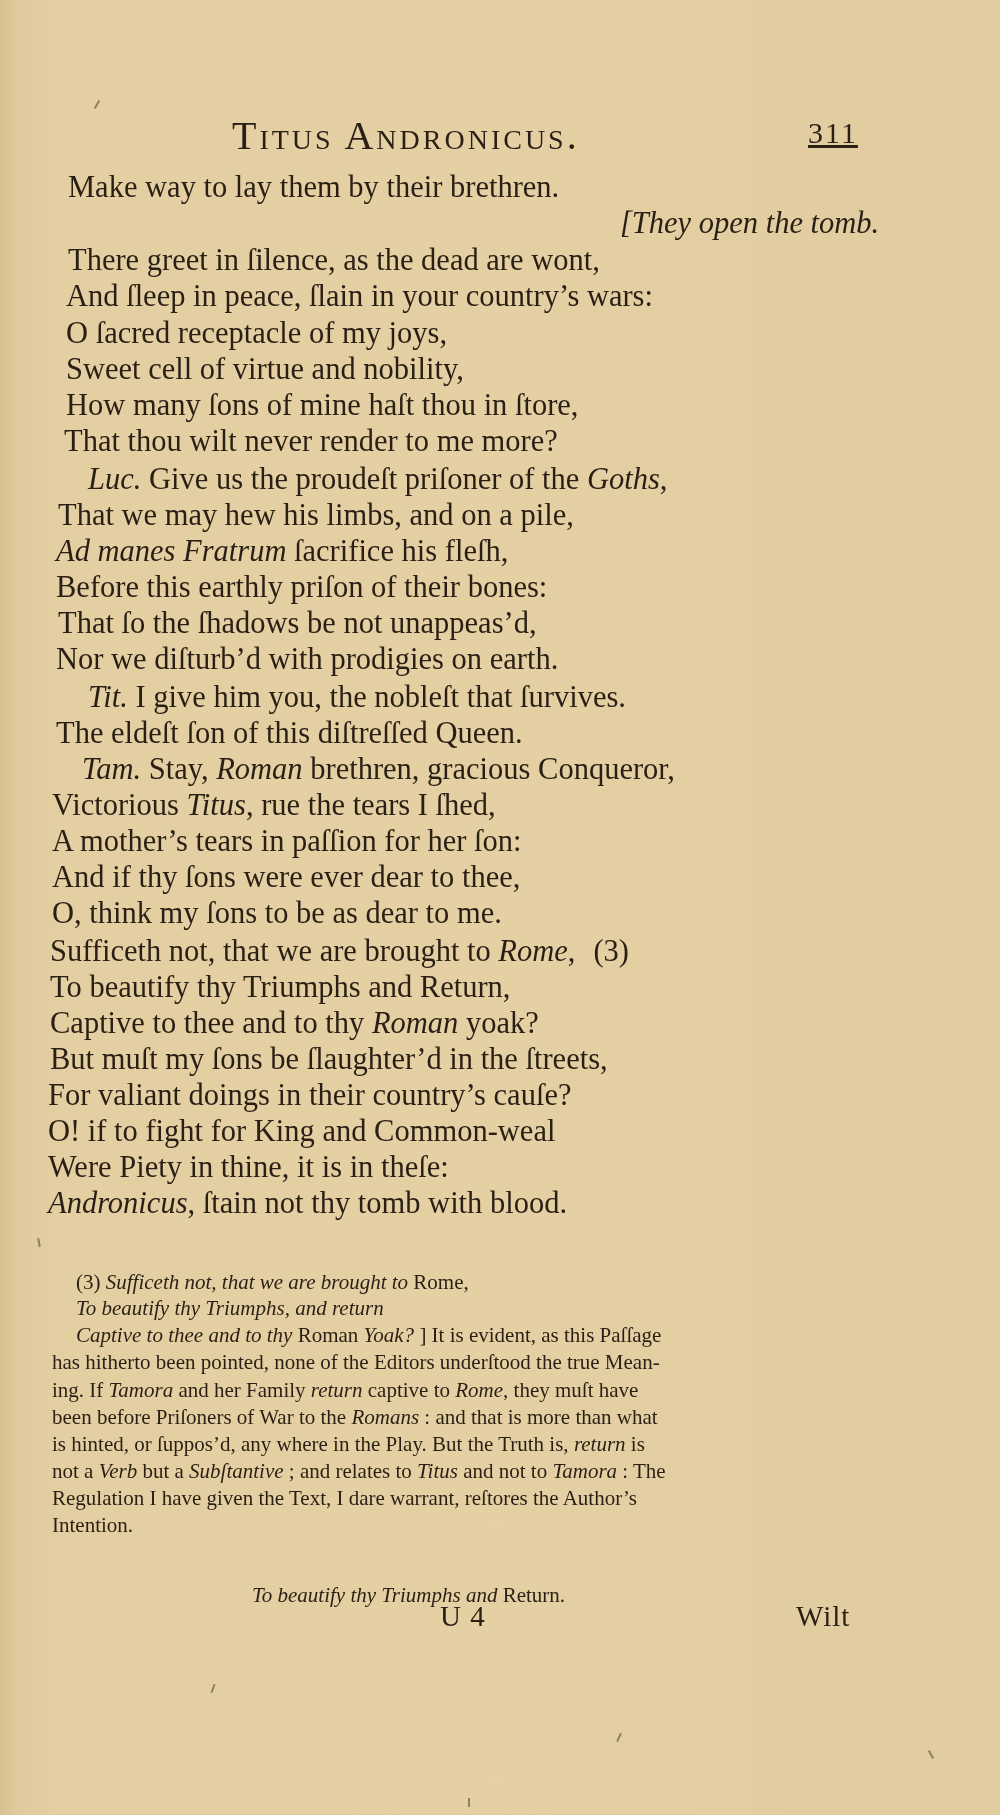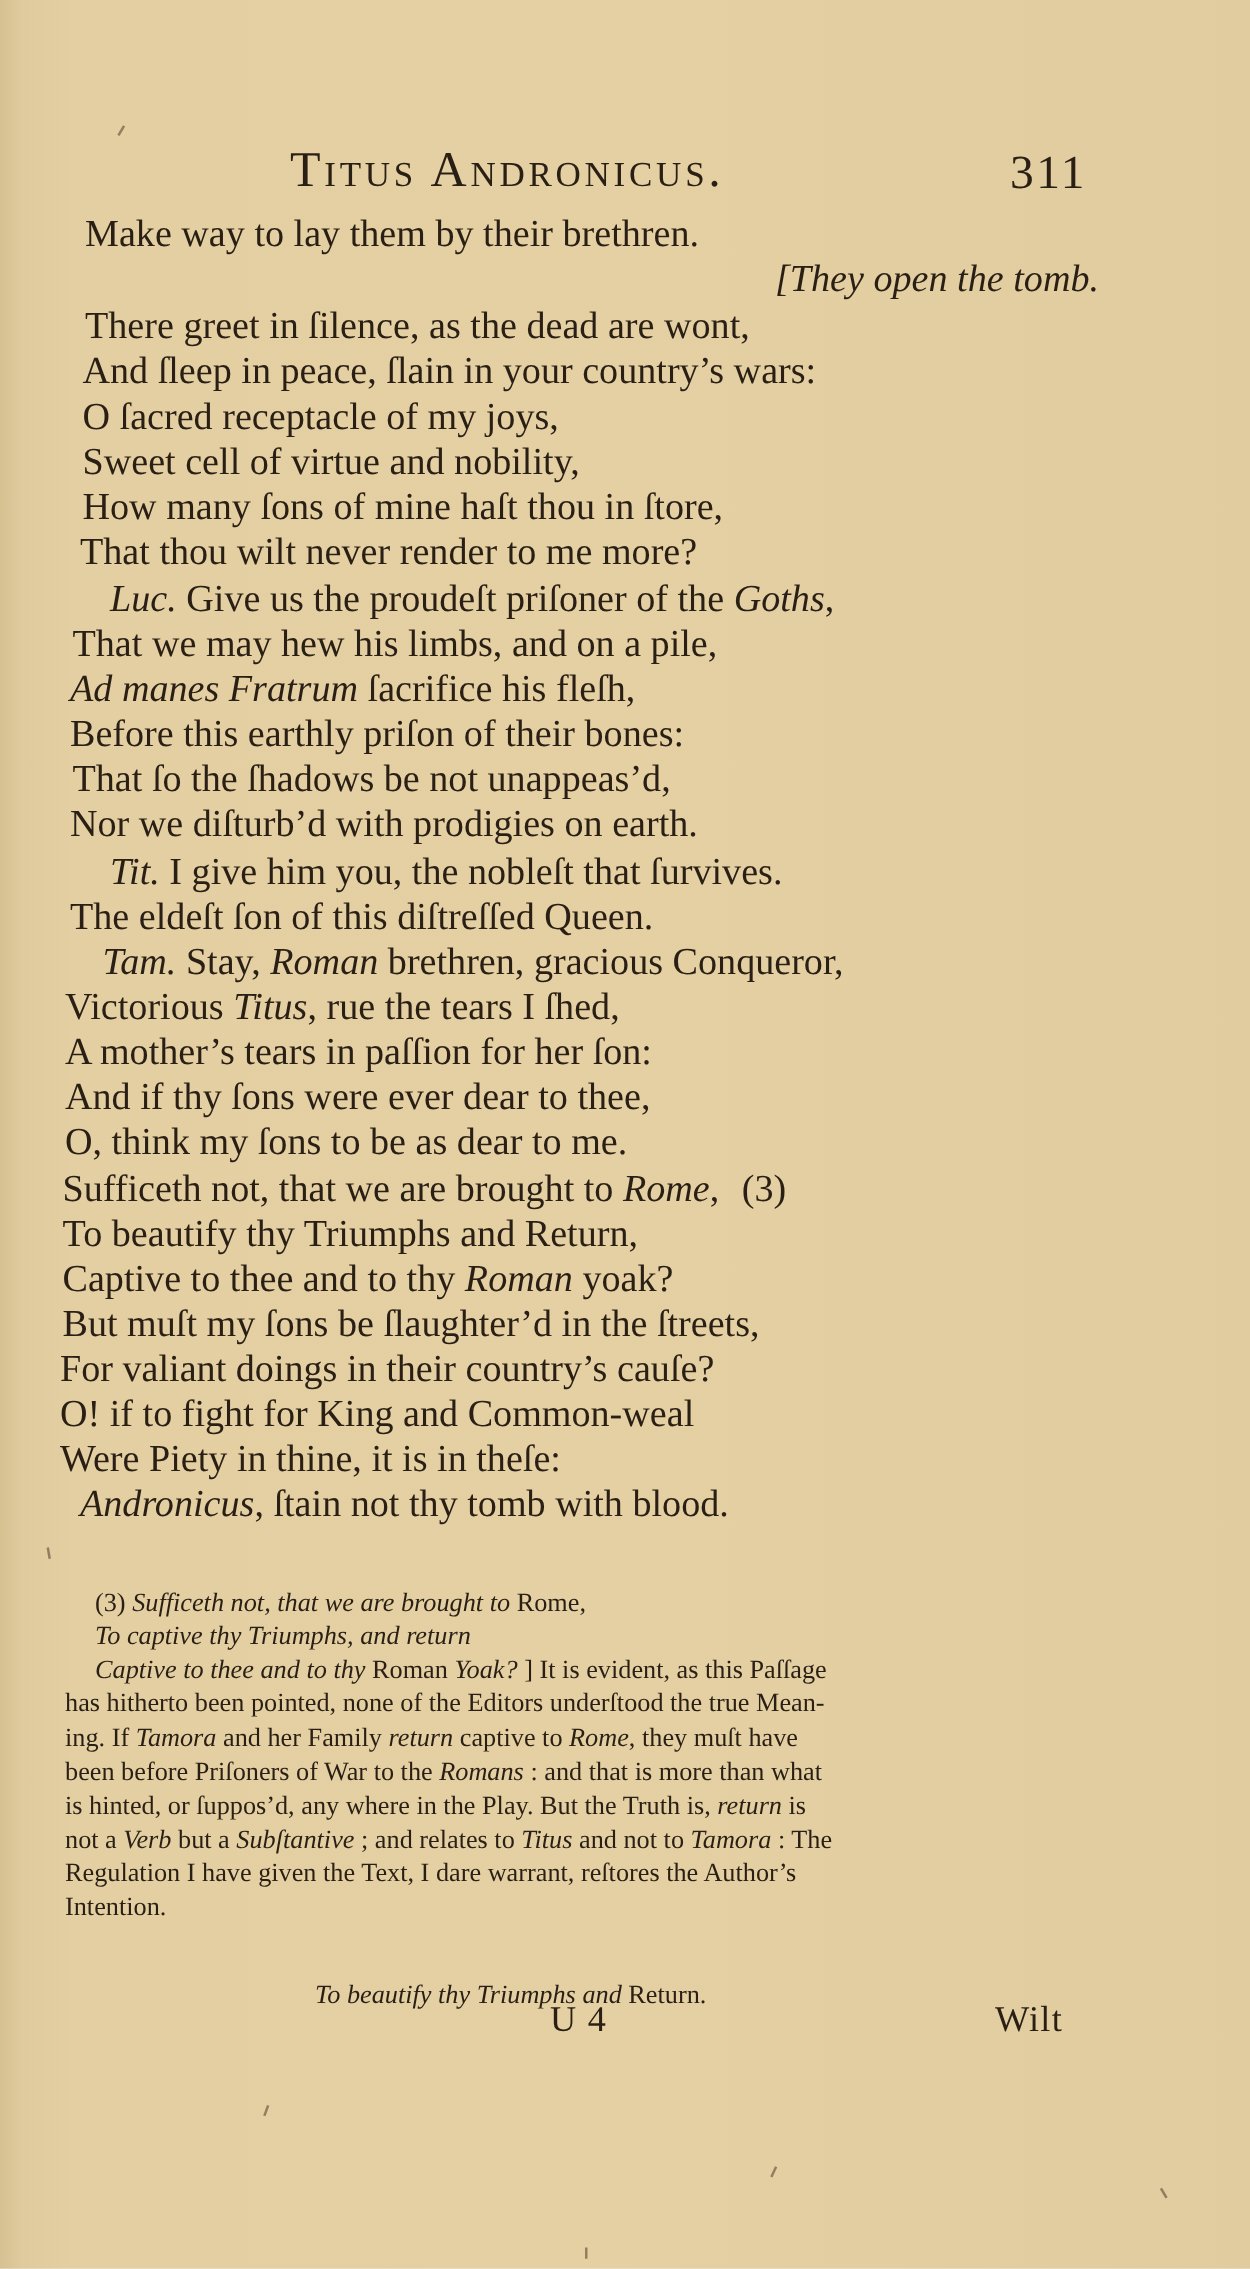--- a/index.html
+++ b/index.html
@@ -12,21 +12,21 @@
   }
   .page { position: absolute; left: 0; top: 0; width: 1000px; height: 1593px; }
   .header {
     position: absolute; top: 112px; left: 0; width: 1000px; height: 50px;
   }
   .running-title {
     position: absolute; left: 232px; top: 0;
     font-size: 40px; letter-spacing: 3px; font-variant: small-caps;
   }
   .page-number {
-    position: absolute; left: 808px; top: 4px; font-size: 38px; letter-spacing: 2px;
+    position: absolute; left: 808px; top: 4px; font-size: 30px; letter-spacing: 2px; text-decoration: underline;
   }
   .verse { position: absolute; left: 0; top: 0; width: 1000px; }
   .line {
     position: absolute; font-size: 30.5px; white-space: nowrap; line-height: 1;
   }
   .line i { font-style: italic; }
   .note-ref { margin-left: 18px; }
   .footnotes { position: absolute; left: 0; top: 0; width: 1000px; }
   .fn {
     position: absolute; font-size: 21px; white-space: nowrap; line-height: 1;
@@ -66,25 +66,25 @@
       <div class="line" style="top: 826px; left: 52px;"><span>A mother’s tears in paſſion for her ſon:</span></div>
       <div class="line" style="top: 862px; left: 52px;"><span>And if thy ſons were ever dear to thee,</span></div>
       <div class="line" style="top: 898px; left: 52px;"><span>O,  think my ſons to be as dear to me.</span></div>
       <div class="line" style="top: 936px; left: 50px;"><span>Sufficeth not,  that we are brought to </span><i>Rome</i><span>,</span><span class="note-ref">(3)</span></div>
       <div class="line" style="top: 972px; left: 50px;"><span>To beautify thy Triumphs and Return,</span></div>
       <div class="line" style="top: 1008px; left: 50px;"><span>Captive to thee and to thy </span><i>Roman</i><span> yoak?</span></div>
       <div class="line" style="top: 1044px; left: 50px;"><span>But muſt my ſons be ſlaughter’d in the ſtreets,</span></div>
       <div class="line" style="top: 1080px; left: 48px;"><span>For valiant doings in their country’s cauſe?</span></div>
       <div class="line" style="top: 1116px; left: 48px;"><span>O!  if to fight for King and Common-weal</span></div>
       <div class="line" style="top: 1152px; left: 48px;"><span>Were Piety in thine,  it is in theſe:</span></div>
-      <div class="line" style="top: 1188px; left: 64px;"><i>Andronicus</i><span>,  ſtain not thy tomb with blood.</span></div>
+      <div class="line" style="top: 1188px; left: 48px;"><i>Andronicus</i><span>,  ſtain not thy tomb with blood.</span></div>
     </div>
   <div class="footnotes" id="footnotes">
       <div class="fn" style="top: 1272px; left: 76px;"><span>(3) </span><i>Sufficeth not,  that we are brought to</i><span> Rome,</span></div>
-      <div class="fn" style="top: 1298px; left: 76px;"><i>To captive thy Triumphs,  and return</i></div>
+      <div class="fn" style="top: 1298px; left: 76px;"><i>To beautify thy Triumphs,  and return</i></div>
       <div class="fn" style="top: 1325px; left: 76px;"><i>Captive to thee and to thy</i><span> Roman </span><i>Yoak?</i><span> ]  It is evident,  as this Paſſage</span></div>
       <div class="fn" style="top: 1352px; left: 52px;"><span>has hitherto been pointed,  none of the  Editors underſtood the true Mean-</span></div>
       <div class="fn" style="top: 1380px; left: 52px;"><span>ing.   If </span><i>Tamora</i><span> and her Family </span><i>return</i><span> captive to </span><i>Rome</i><span>,  they muſt have</span></div>
       <div class="fn" style="top: 1407px; left: 52px;"><span>been before Priſoners of War to the </span><i>Romans</i><span> :  and that is more than what</span></div>
       <div class="fn" style="top: 1434px; left: 52px;"><span>is hinted,  or ſuppos’d,  any where in the Play.   But the Truth is,  </span><i>return</i><span> is</span></div>
       <div class="fn" style="top: 1461px; left: 52px;"><span>not a </span><i>Verb</i><span> but a </span><i>Subſtantive</i><span> ;  and relates to </span><i>Titus</i><span> and not to </span><i>Tamora</i><span> :  The</span></div>
       <div class="fn" style="top: 1488px; left: 52px;"><span>Regulation I have given  the Text,  I dare warrant,  reſtores the  Author’s</span></div>
       <div class="fn" style="top: 1515px; left: 52px;"><span>Intention.</span></div>
       <div class="fn" style="top: 1585px; left: 252px;"><i>To beautify thy Triumphs and</i><span> Return.</span></div>
     </div>

